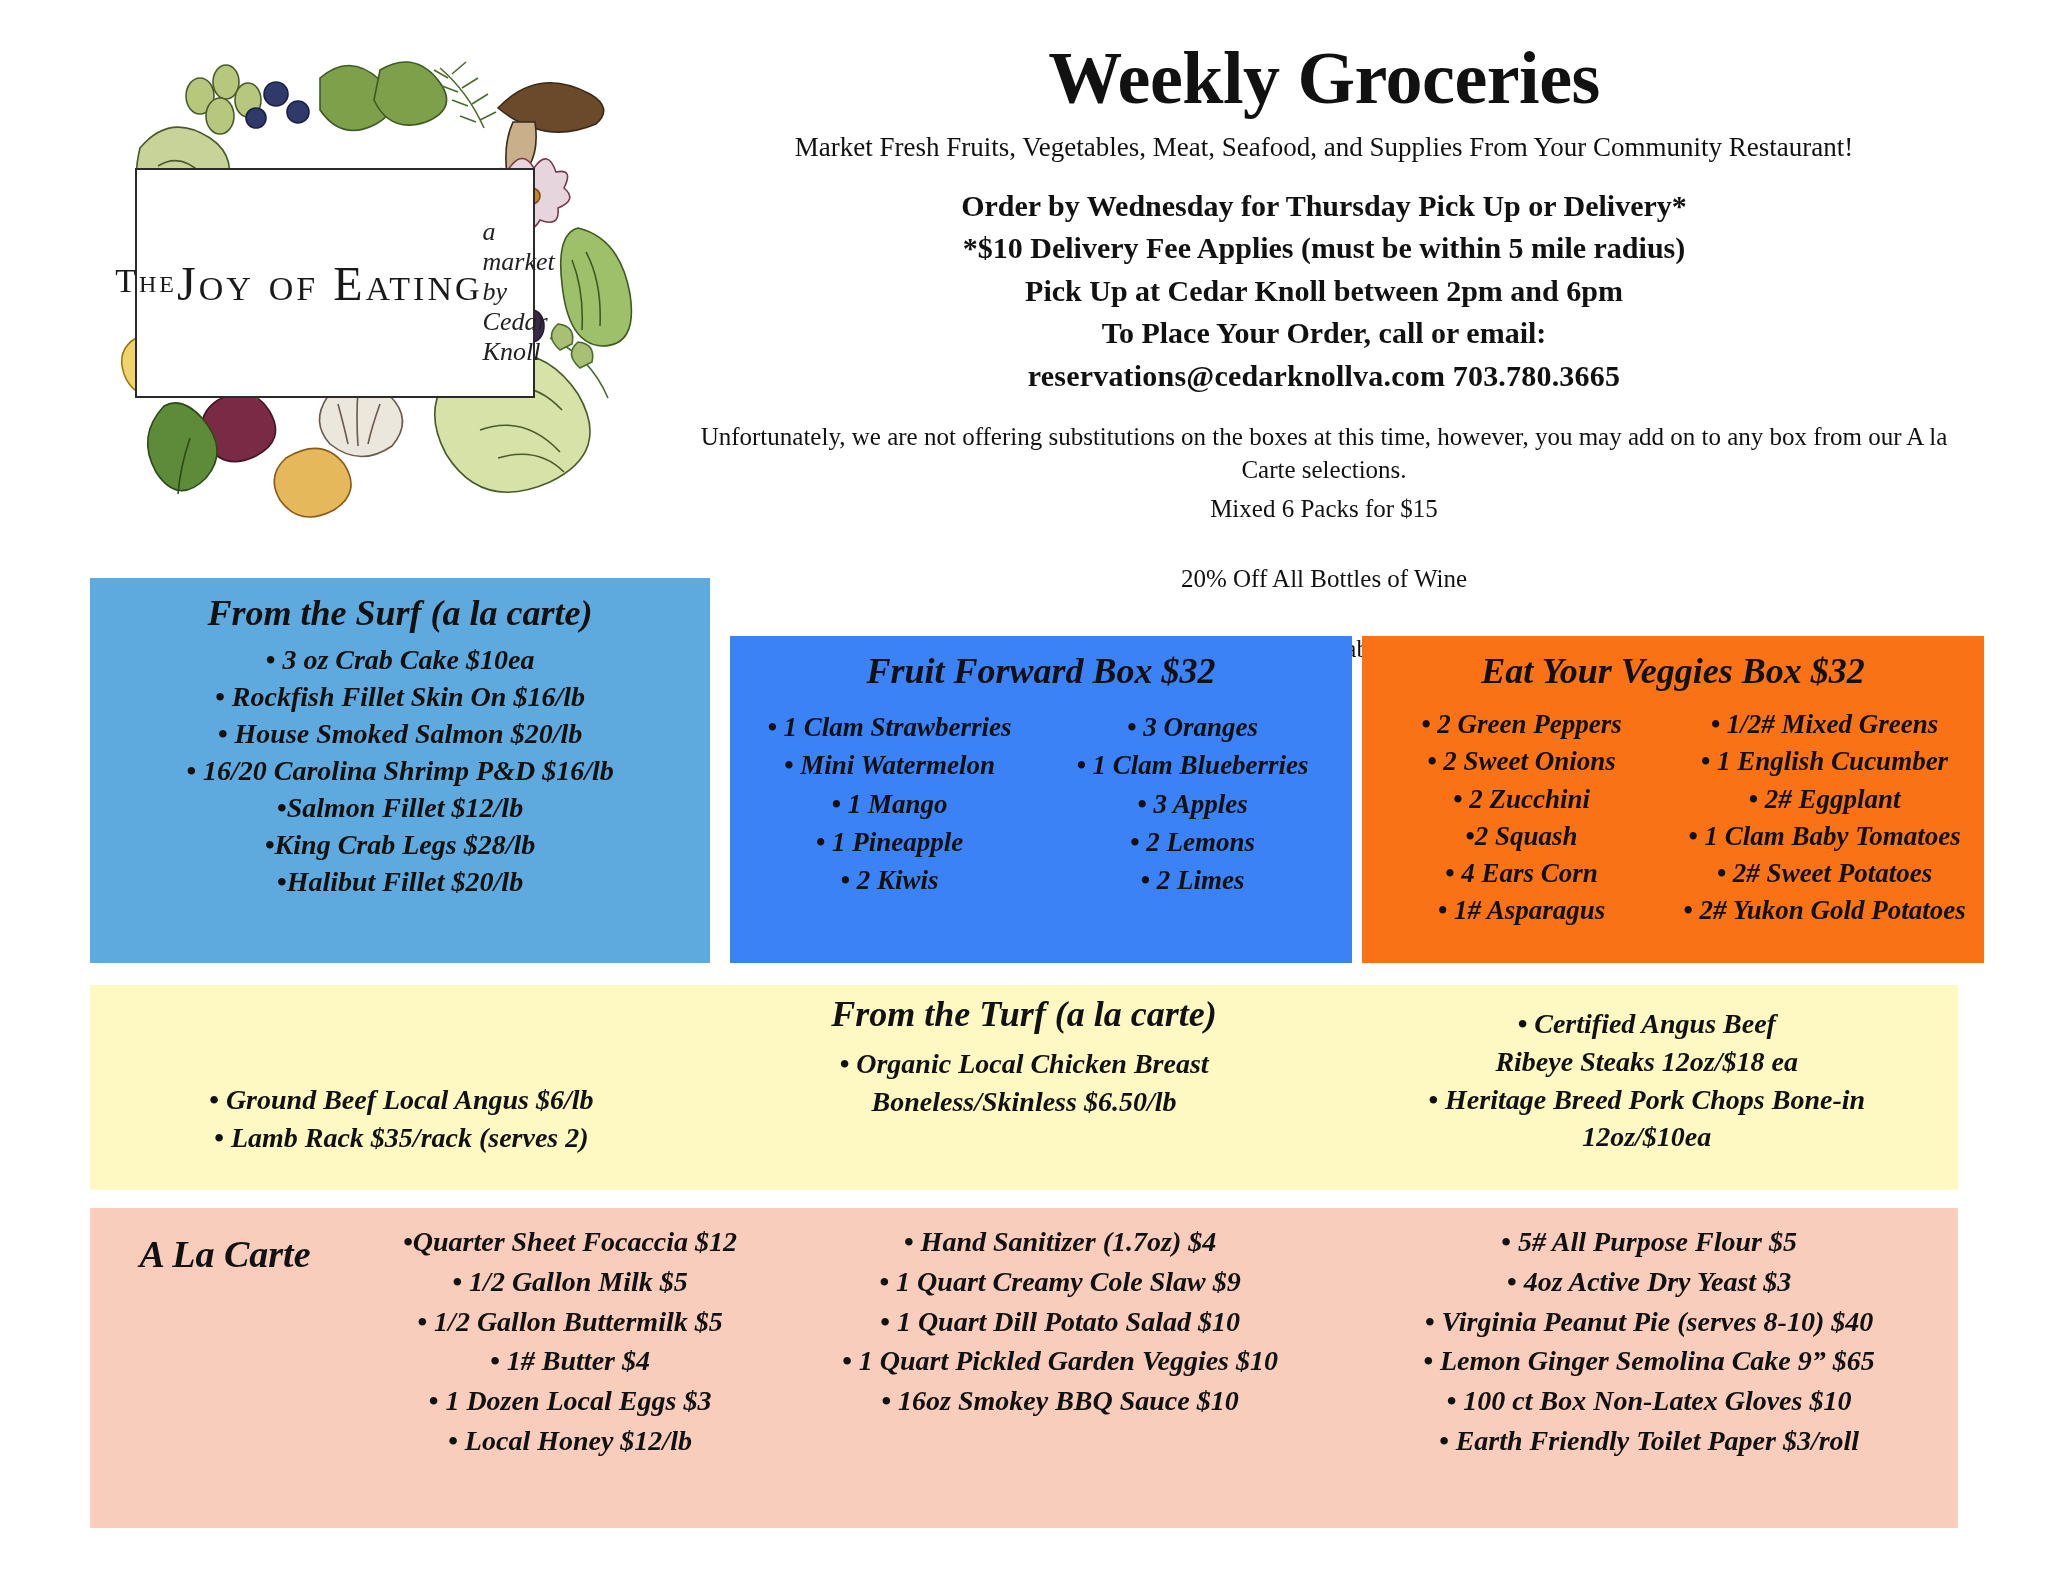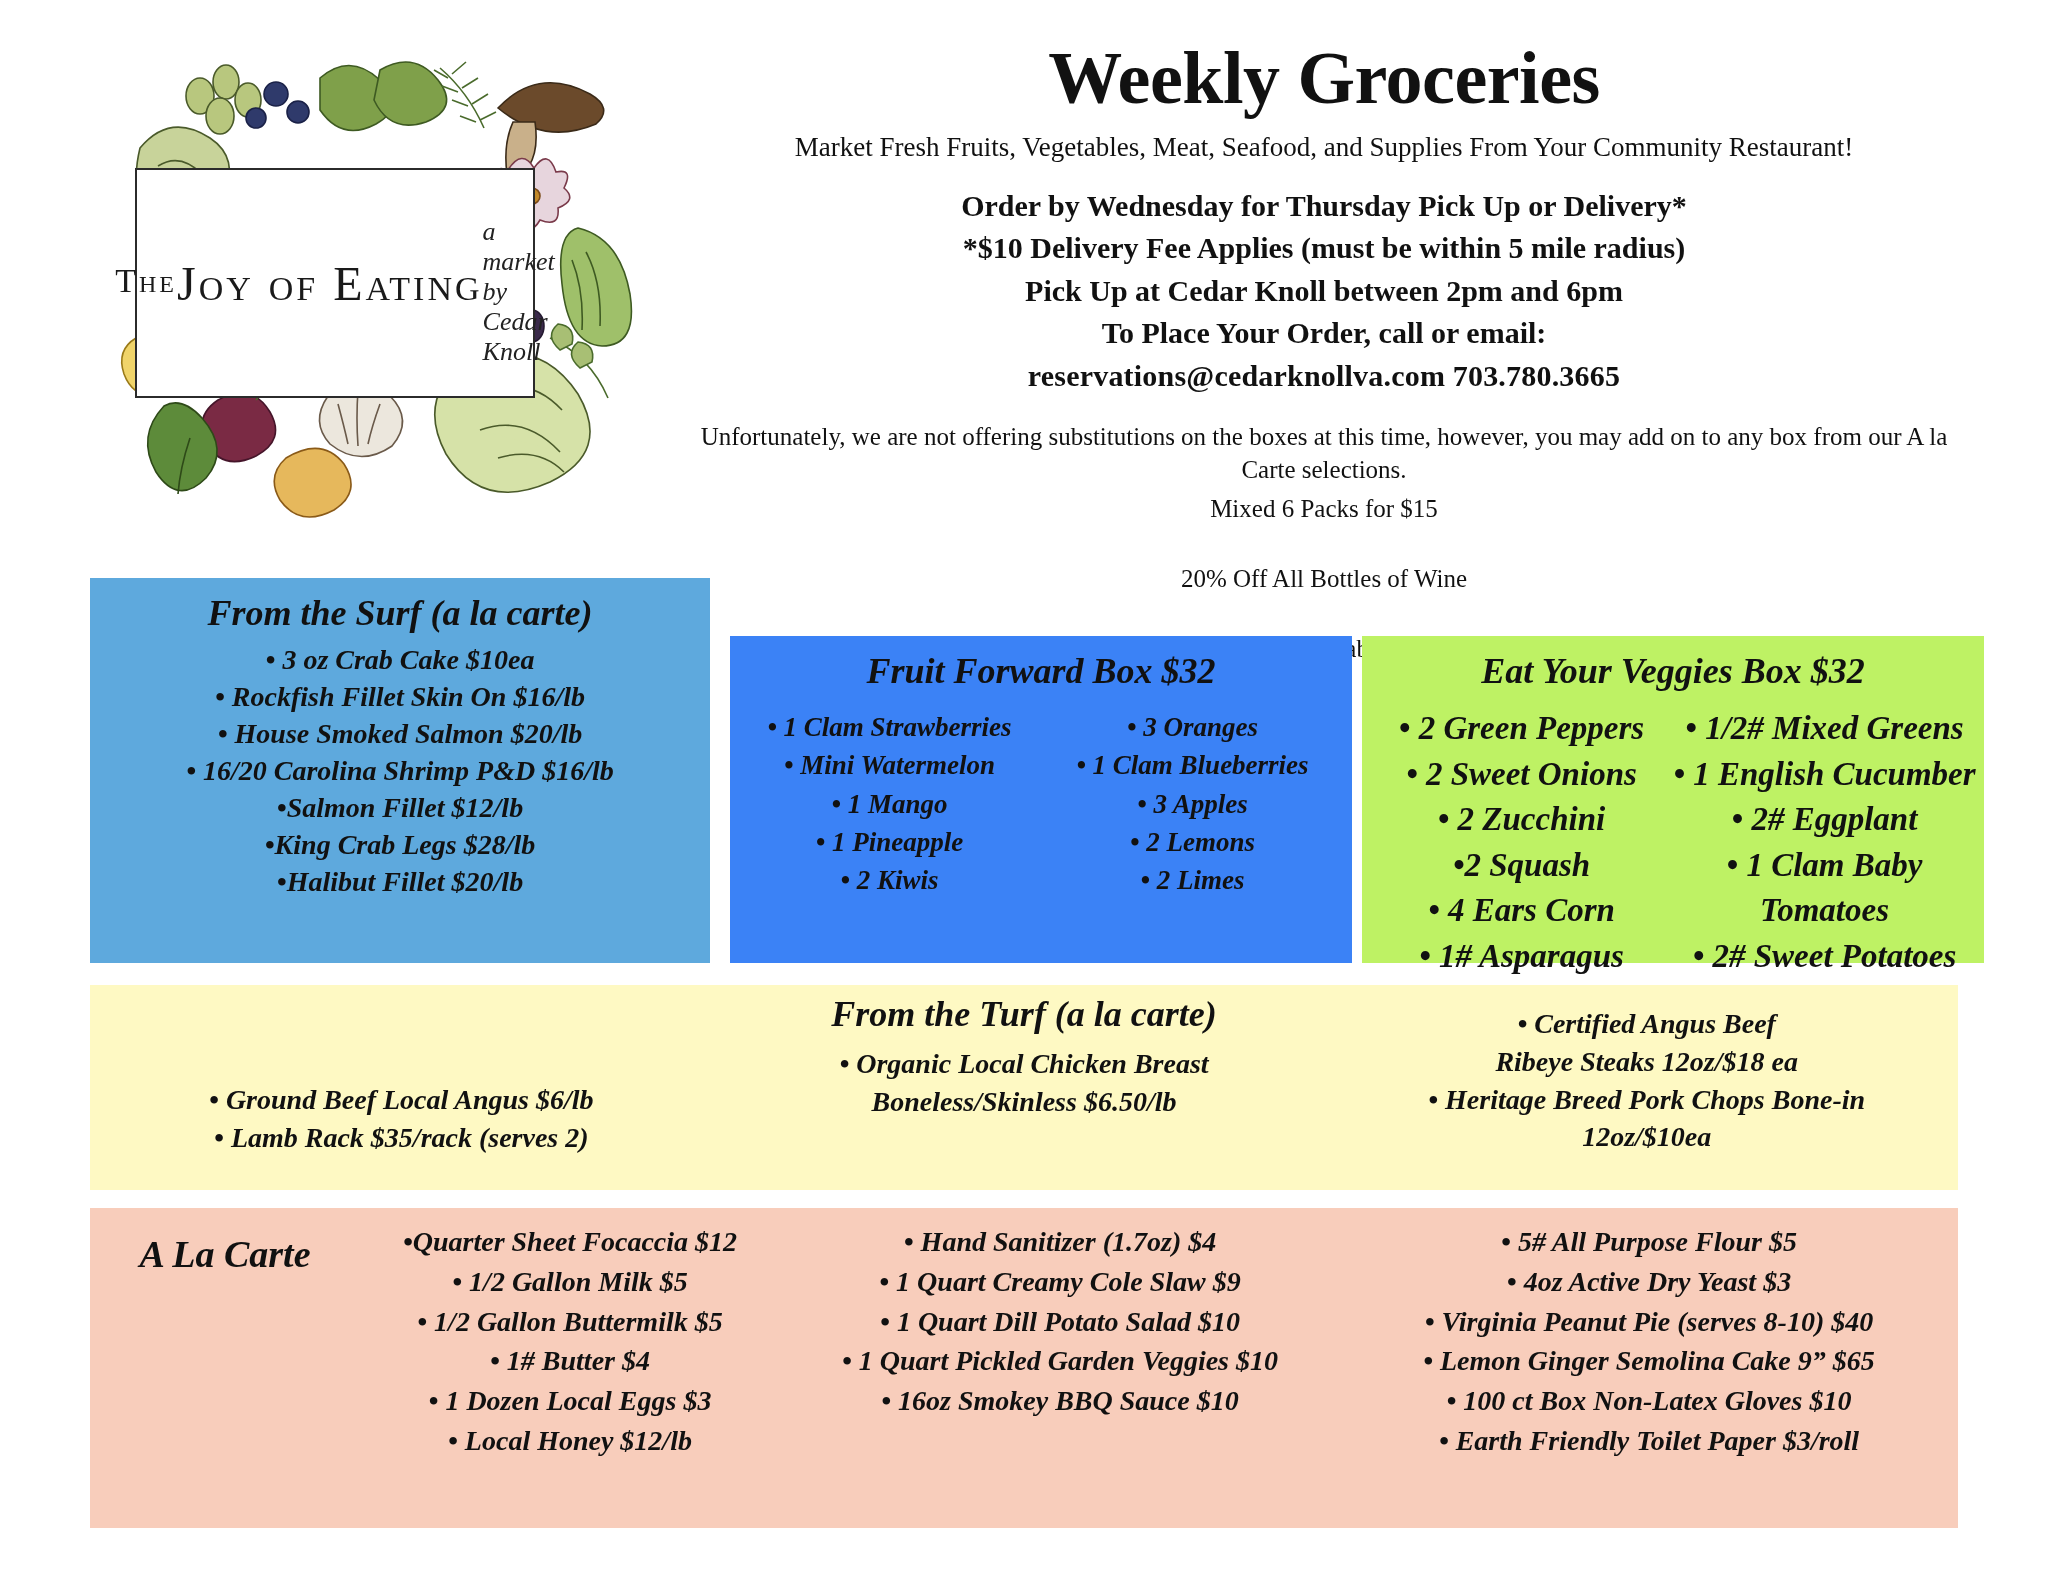--- a/index.html
+++ b/index.html
@@ -173,27 +173,27 @@
   #fruit .cols { display: flex; }
   #fruit .cols ul { flex: 1; }
   #fruit li { font-size: 27px; line-height: 1.42; }
 
   
   #veggies {
     left: 1272px;
     top: 58px;
     width: 622px;
     height: 327px;
-    background: #bef264;
+    background: #f97316;
     padding: 14px 8px 0 8px;
   }
   #veggies .panel-title { font-size: 36px; margin-bottom: 14px; }
   #veggies .cols { display: flex; }
   #veggies .cols ul { flex: 1; }
-  #veggies li { font-size: 33px; line-height: 1.38; }
+  #veggies li { font-size: 27px; line-height: 1.38; }
 
   
   .turf {
     position: absolute;
     left: 90px;
     top: 985px;
     width: 1868px;
     height: 205px;
     background: #fef9c3;
     box-sizing: border-box;

